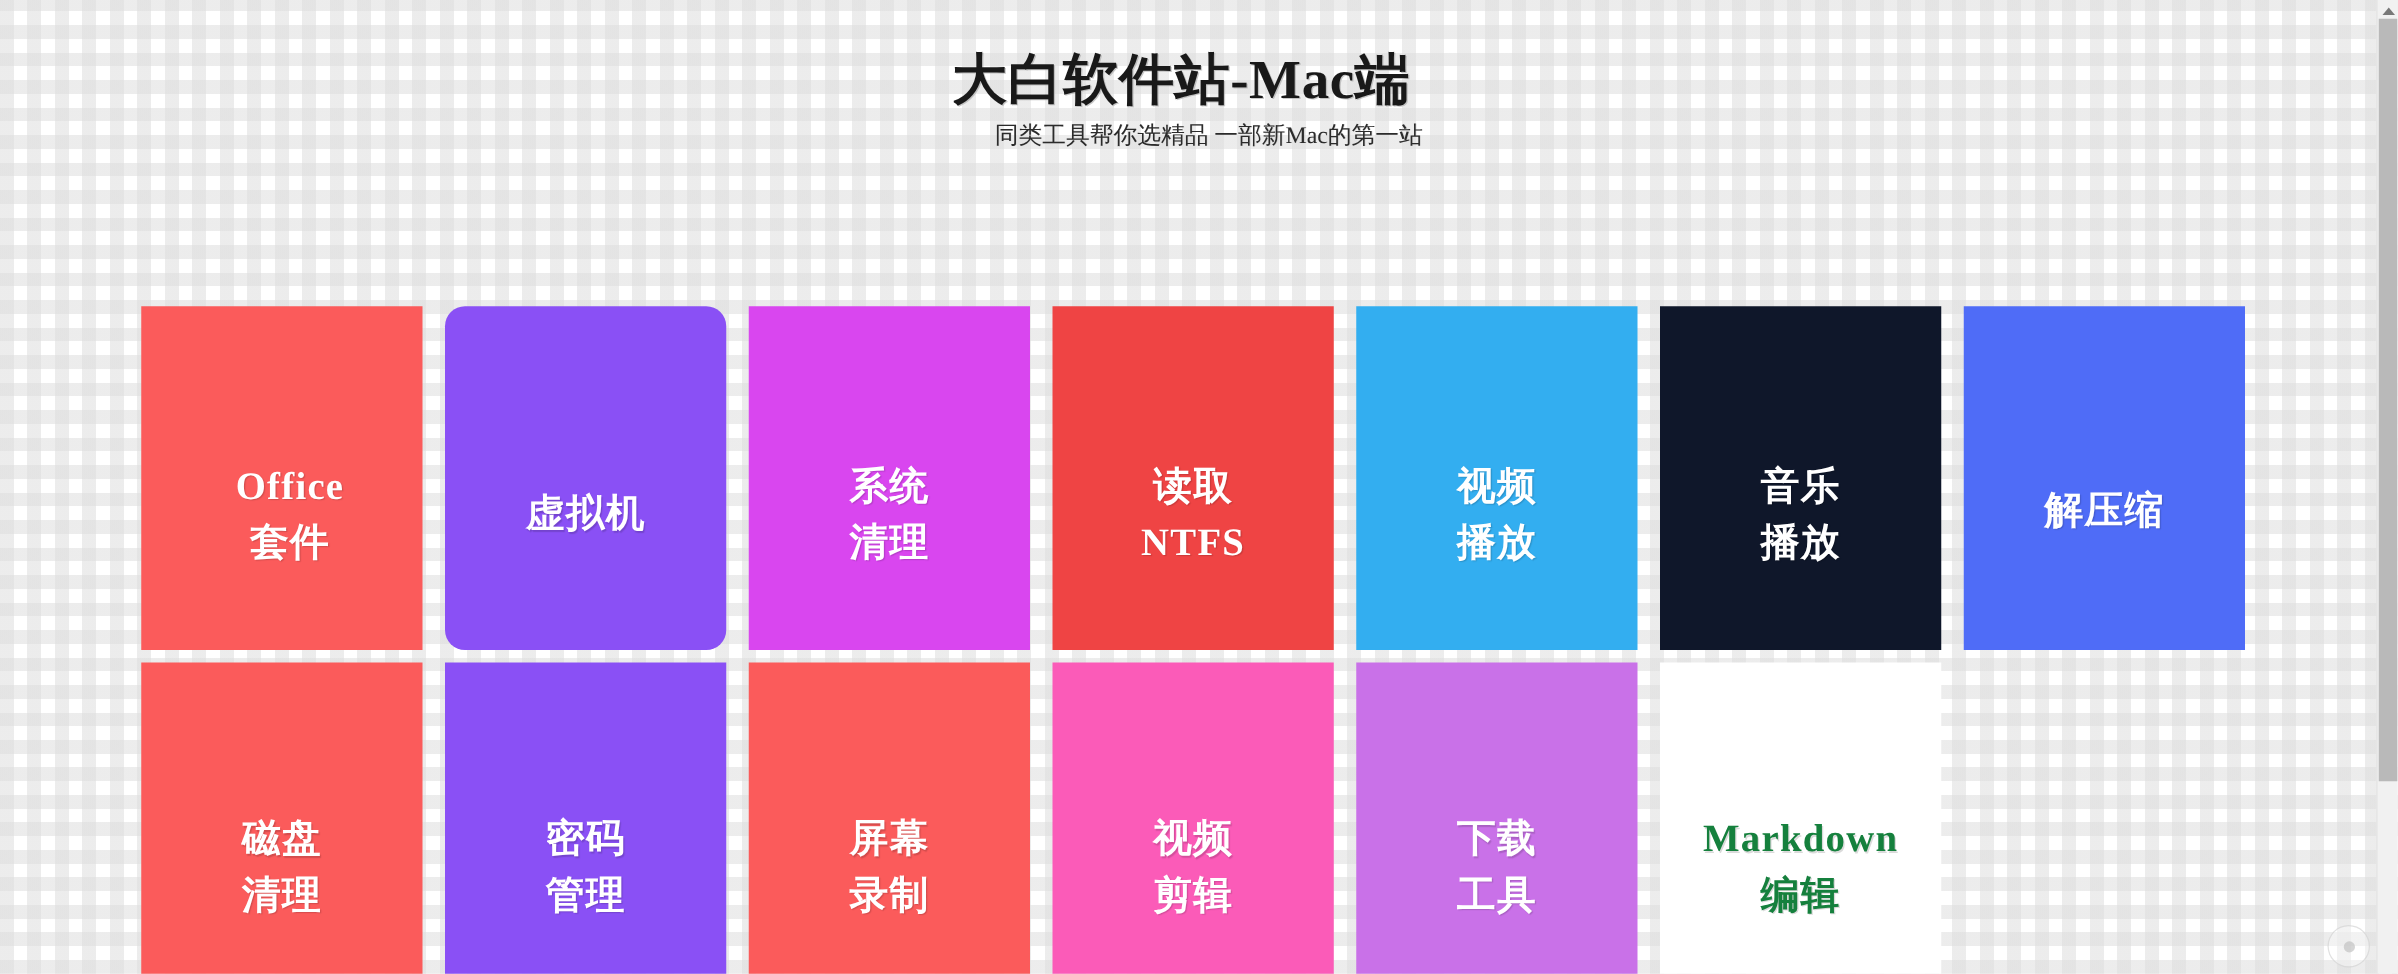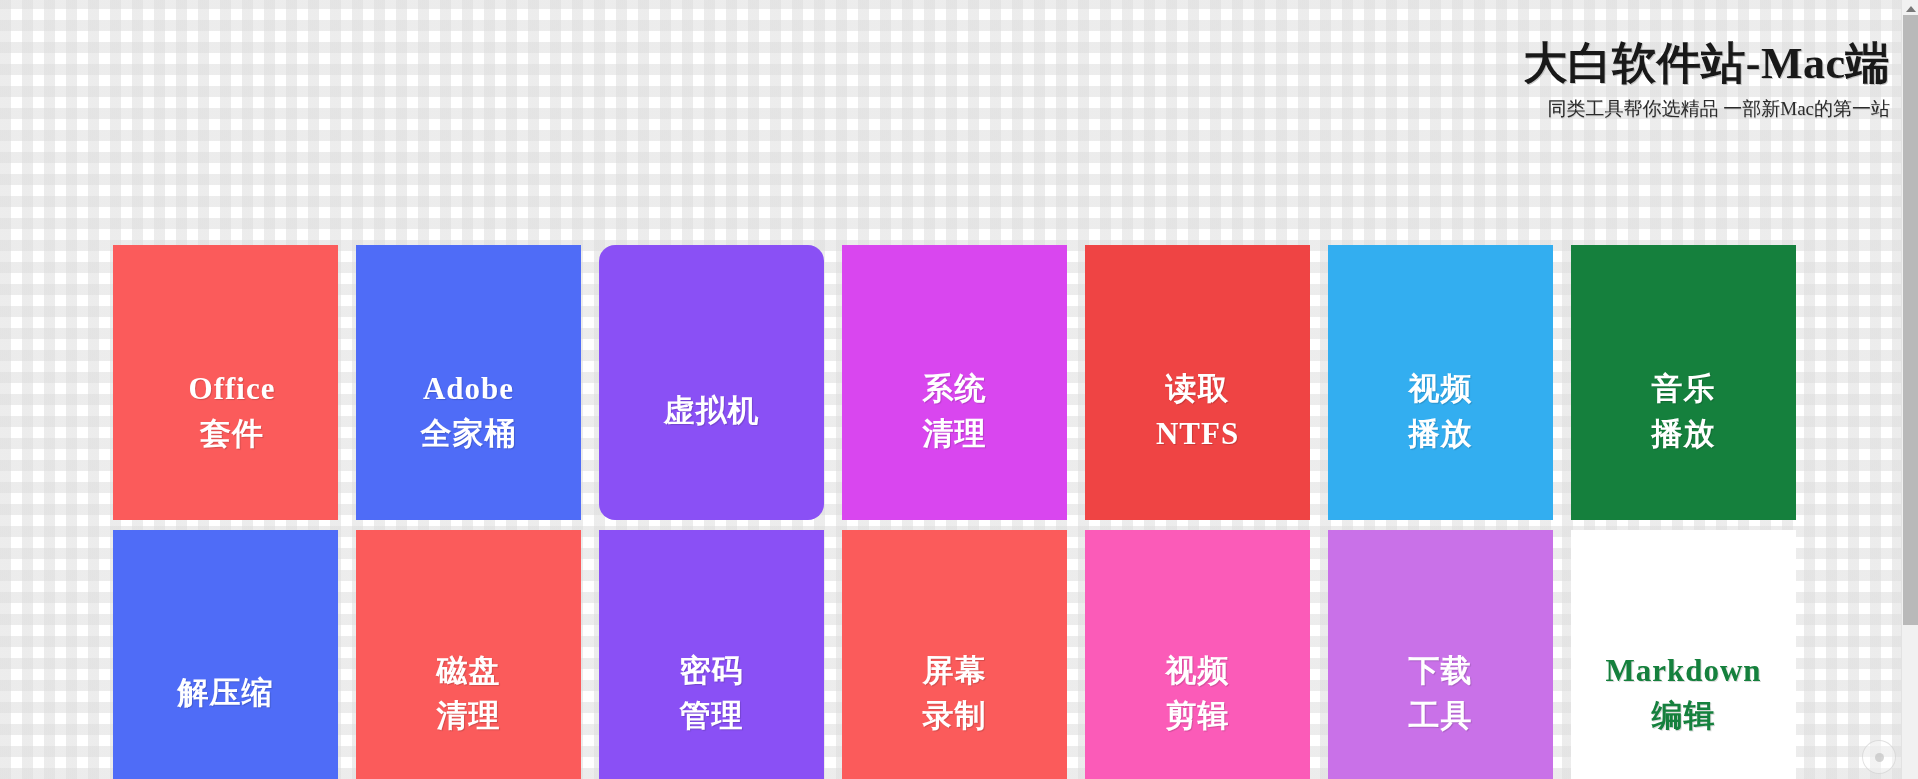--- a/index.html
+++ b/index.html
@@ -38,21 +38,21 @@
     position: relative;
     width: 1918px;
     height: 779px;
     overflow: hidden;
   }
 
   
   .header {
     width: 1890px;
     padding-top: 38px;
-    text-align: right;
+    text-align: center;
     user-select: none;
   }
 
   .site-title {
     font-family: "Liberation Serif", "DejaVu Serif", serif;
     font-weight: bold;
     font-size: 44px;
     line-height: 52px;
     letter-spacing: 0.5px;
     color: #191919;
@@ -181,40 +181,36 @@
   <header class="header">
     <h1 class="site-title">大白软件站-Mac端</h1>
     <p class="site-subtitle">同类工具帮你选精品 一部新Mac的第一站</p>
   </header>
 
   <div class="grid" id="grid">
       <div class="tile row1" style="background: rgb(251, 91, 91); padding-left: 13px;">
         <div class="tile-label">Office
 套件</div>
       </div>
-      <div class="tile row1" style="background: rgb(79, 108, 247);">
-        <div class="tile-label">Adobe
-全家桶</div>
-      </div>
       <div class="tile row1" style="background: rgb(138, 80, 245); border-radius: 16px;">
         <div class="tile-label">虚拟机</div>
       </div>
       <div class="tile row1" style="background: #d946ef;">
         <div class="tile-label">系统
 清理</div>
       </div>
       <div class="tile row1" style="background: #ef4444;">
         <div class="tile-label">读取
 NTFS</div>
       </div>
       <div class="tile row1" style="background: rgb(51, 174, 240);">
         <div class="tile-label">视频
 播放</div>
       </div>
-      <div class="tile row1" style="background: #15803d;">
+      <div class="tile row1" style="background: #0f172a;">
         <div class="tile-label">音乐
 播放</div>
       </div>
       <div class="tile row2" style="background: rgb(79, 108, 247);">
         <div class="tile-label">解压缩</div>
       </div>
       <div class="tile row2" style="background: rgb(251, 91, 91);">
         <div class="tile-label">磁盘
 清理</div>
       </div>

